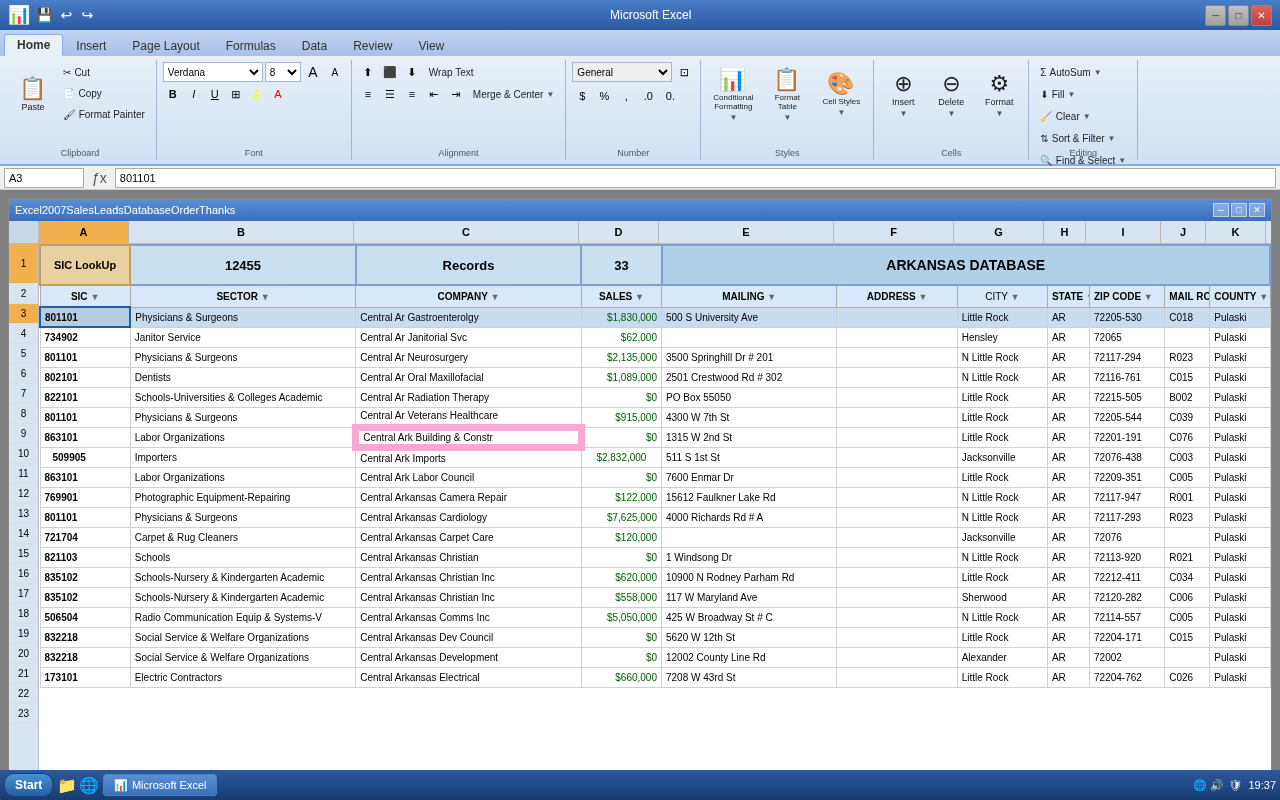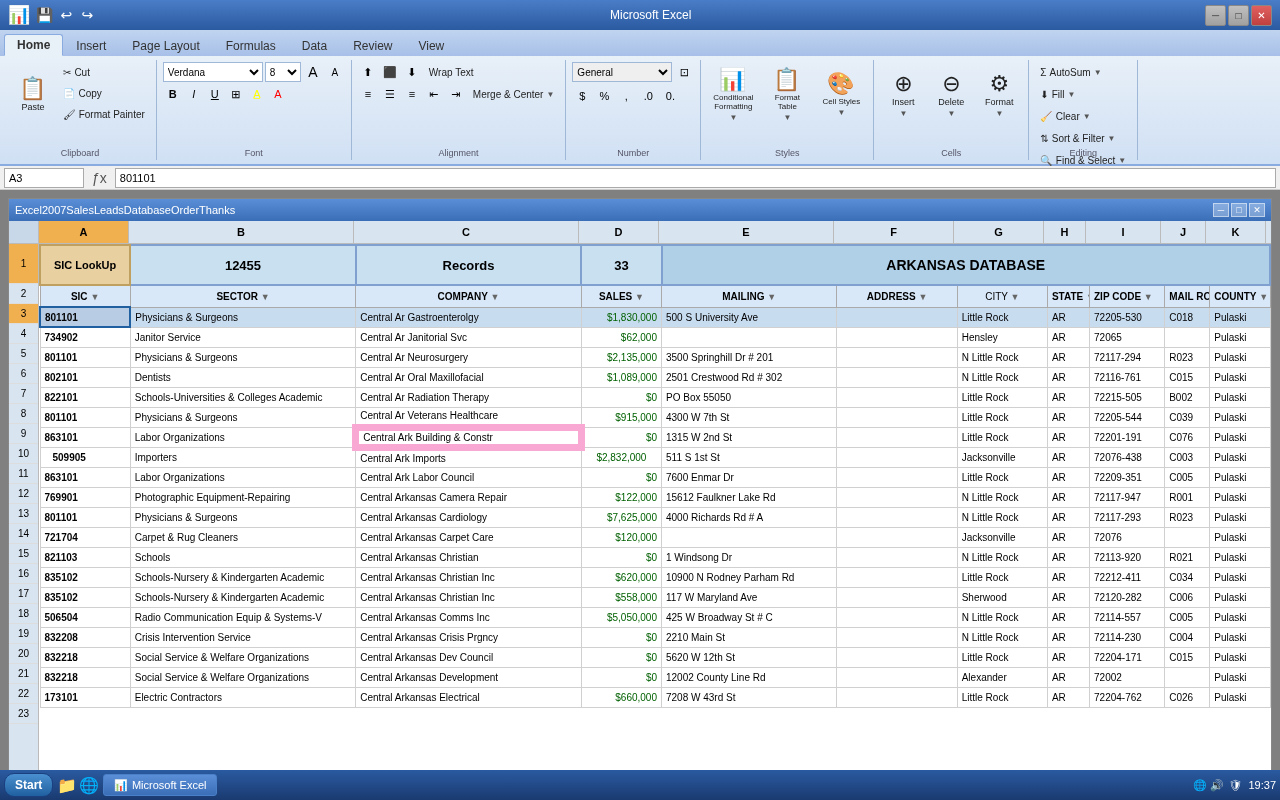--- a/index.html
+++ b/index.html
@@ -607,33 +607,20 @@
                 <td style="font-size:10px; padding:1px 4px; border:1px solid #d0d0d0; text-align:right; color:#006000;">$5,050,000</td>
                 <td style="font-size:10px; padding:1px 4px; border:1px solid #d0d0d0;">425 W Broadway St # C</td>
                 <td style="font-size:10px; padding:1px 4px; border:1px solid #d0d0d0;"></td>
                 <td style="font-size:10px; padding:1px 4px; border:1px solid #d0d0d0;">N Little Rock</td>
                 <td style="font-size:10px; padding:1px 4px; border:1px solid #d0d0d0;">AR</td>
                 <td style="font-size:10px; padding:1px 4px; border:1px solid #d0d0d0;">72114-557</td>
                 <td style="font-size:10px; padding:1px 4px; border:1px solid #d0d0d0;">C005</td>
                 <td style="font-size:10px; padding:1px 4px; border:1px solid #d0d0d0;">Pulaski</td>
               </tr>
               <tr>
-                <td style="min-width:90px; font-weight:bold; font-size:10px; padding:1px 4px; height:20px; border:1px solid #d0d0d0;">832208</td>
-                <td style="font-size:10px; padding:1px 4px; border:1px solid #d0d0d0;">Crisis Intervention Service</td>
-                <td style="font-size:10px; padding:1px 4px; border:1px solid #d0d0d0;">Central Arkansas Crisis Prgncy</td>
-                <td style="font-size:10px; padding:1px 4px; border:1px solid #d0d0d0; text-align:right; color:#006000;">$0</td>
-                <td style="font-size:10px; padding:1px 4px; border:1px solid #d0d0d0;">2210 Main St</td>
-                <td style="font-size:10px; padding:1px 4px; border:1px solid #d0d0d0;"></td>
-                <td style="font-size:10px; padding:1px 4px; border:1px solid #d0d0d0;">N Little Rock</td>
-                <td style="font-size:10px; padding:1px 4px; border:1px solid #d0d0d0;">AR</td>
-                <td style="font-size:10px; padding:1px 4px; border:1px solid #d0d0d0;">72114-230</td>
-                <td style="font-size:10px; padding:1px 4px; border:1px solid #d0d0d0;">C004</td>
-                <td style="font-size:10px; padding:1px 4px; border:1px solid #d0d0d0;">Pulaski</td>
-              </tr>
-              <tr>
                 <td style="min-width:90px; font-weight:bold; font-size:10px; padding:1px 4px; height:20px; border:1px solid #d0d0d0;">832218</td>
                 <td style="font-size:10px; padding:1px 4px; border:1px solid #d0d0d0;">Social Service &amp; Welfare Organizations</td>
                 <td style="font-size:10px; padding:1px 4px; border:1px solid #d0d0d0;">Central Arkansas Dev Council</td>
                 <td style="font-size:10px; padding:1px 4px; border:1px solid #d0d0d0; text-align:right; color:#006000;">$0</td>
                 <td style="font-size:10px; padding:1px 4px; border:1px solid #d0d0d0;">5620 W 12th St</td>
                 <td style="font-size:10px; padding:1px 4px; border:1px solid #d0d0d0;"></td>
                 <td style="font-size:10px; padding:1px 4px; border:1px solid #d0d0d0;">Little Rock</td>
                 <td style="font-size:10px; padding:1px 4px; border:1px solid #d0d0d0;">AR</td>
                 <td style="font-size:10px; padding:1px 4px; border:1px solid #d0d0d0;">72204-171</td>
                 <td style="font-size:10px; padding:1px 4px; border:1px solid #d0d0d0;">C015</td>

